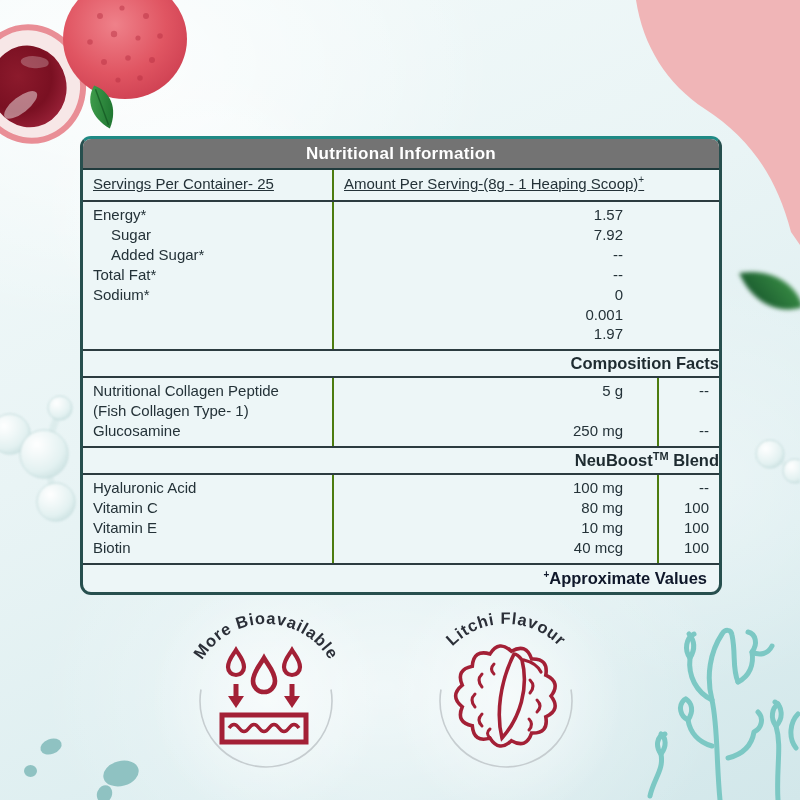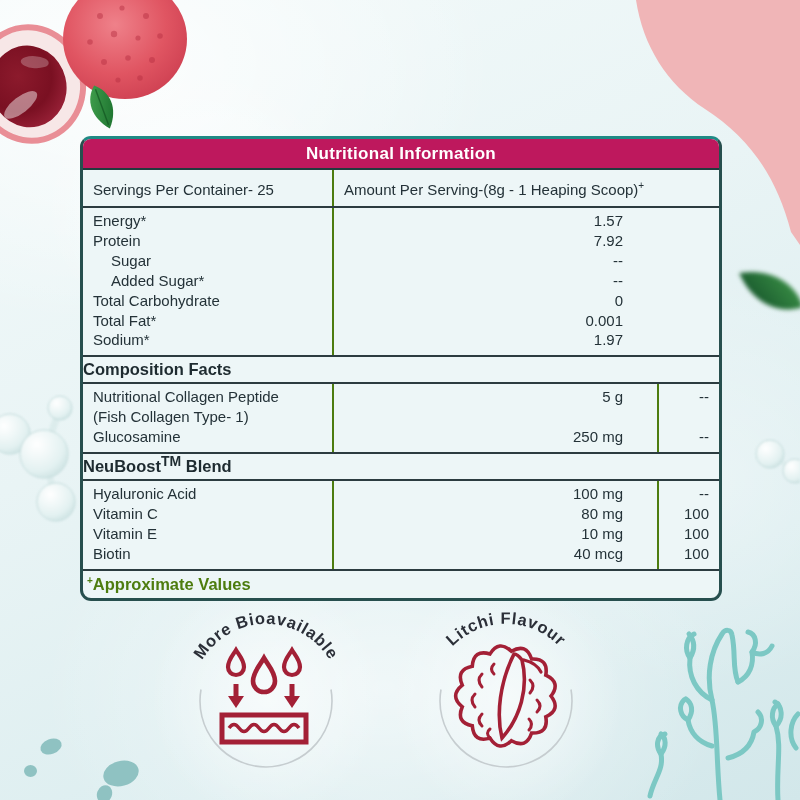--- a/index.html
+++ b/index.html
@@ -17,41 +17,41 @@
     background:radial-gradient(closest-side, rgba(255,255,255,.6), rgba(255,255,255,0)); }
 
   
   .tbl {
     position:absolute; left:80px; top:136px; width:642px;
     background:#edf6f7; border:3px solid #274f4e;
     border-top-color:#1f8a85; border-radius:11px; overflow:hidden;
     color:#243238;
   }
   .t-title {
-    background:#be185d; color:#ffffff; text-align:center;
+    background:#737373; color:#ffffff; text-align:center;
     font-size:17px; font-weight:bold; letter-spacing:.3px;
     padding:4px 0 4px; line-height:21px; border-bottom:2px solid #203b3d;
   }
   .t-sec { display:grid; grid-template-columns:225px 1fr 86px; border-bottom:2px solid #2c3c40; }
   .t-sec .c { padding:3px 10px 5px; min-width:0; }
   .t-sec .c + .c { border-left:2px solid #4d7c0f;margin-left:24px; }
-  .t-colhead .c { padding:10px 8px 6px 10px; font-size:15px; line-height:20px; white-space:nowrap; }
+  .t-colhead .c { padding:4px 8px 6px 10px; font-size:15px; line-height:20px; white-space:nowrap;text-decoration:underline; }
   .line { font-size:15px; line-height:19.9px; white-space:nowrap; }
   .indent { padding-left:18px; }
   .num { text-align:right; }
   .t-band {
-    text-align:left; font-size:16.5px; font-weight:bold; color:#1e2b30;
+    text-align:right; font-size:16.5px; font-weight:bold; color:#1e2b30;
     padding:2px 0 3px; line-height:20px; border-bottom:2px solid #2c3c40;
   }
   .t-foot {
-    text-align:left; font-size:16.5px; font-weight:bold; color:#4d7c0f;
-    padding:3px 4px 4px; line-height:20px;
+    text-align:right; font-size:16.5px; font-weight:bold; color:#0f172a;
+    padding:3px 12px 4px; line-height:20px;
   }
   sup { font-size:10px; line-height:0; }
-  sup.tm { font-size:14px; }
+  sup.tm { font-size:11px; }
 
   
   .abs { position:absolute; }
   .blur1 { filter:blur(1.3px); }
   .blur2 { filter:blur(2px); }
   .dot { position:absolute; border-radius:50%; background:#8fc2c2; }
 </style>
 </head>
 <body>
 
@@ -180,24 +180,22 @@
     <div class="t-title">Nutritional Information</div>
 
     <div class="t-sec t-colhead">
       <div class="c">Servings Per Container- 25</div>
       <div class="c"><span>Amount Per Serving-(8g - 1 Heaping Scoop)</span><sup>+</sup></div>
     </div>
 
     <div class="t-sec">
       <div class="c">
         <div class="line">Energy*</div>
-        <div class="line">Protein</div>
         <div class="line indent">Sugar</div>
         <div class="line indent">Added Sugar*</div>
-        <div class="line">Total Carbohydrate</div>
         <div class="line">Total Fat*</div>
         <div class="line">Sodium*</div>
       </div>
       <div class="c num">
         <div class="line">1.57</div>
         <div class="line">7.92</div>
         <div class="line">--</div>
         <div class="line">--</div>
         <div class="line">0</div>
         <div class="line">0.001</div>

